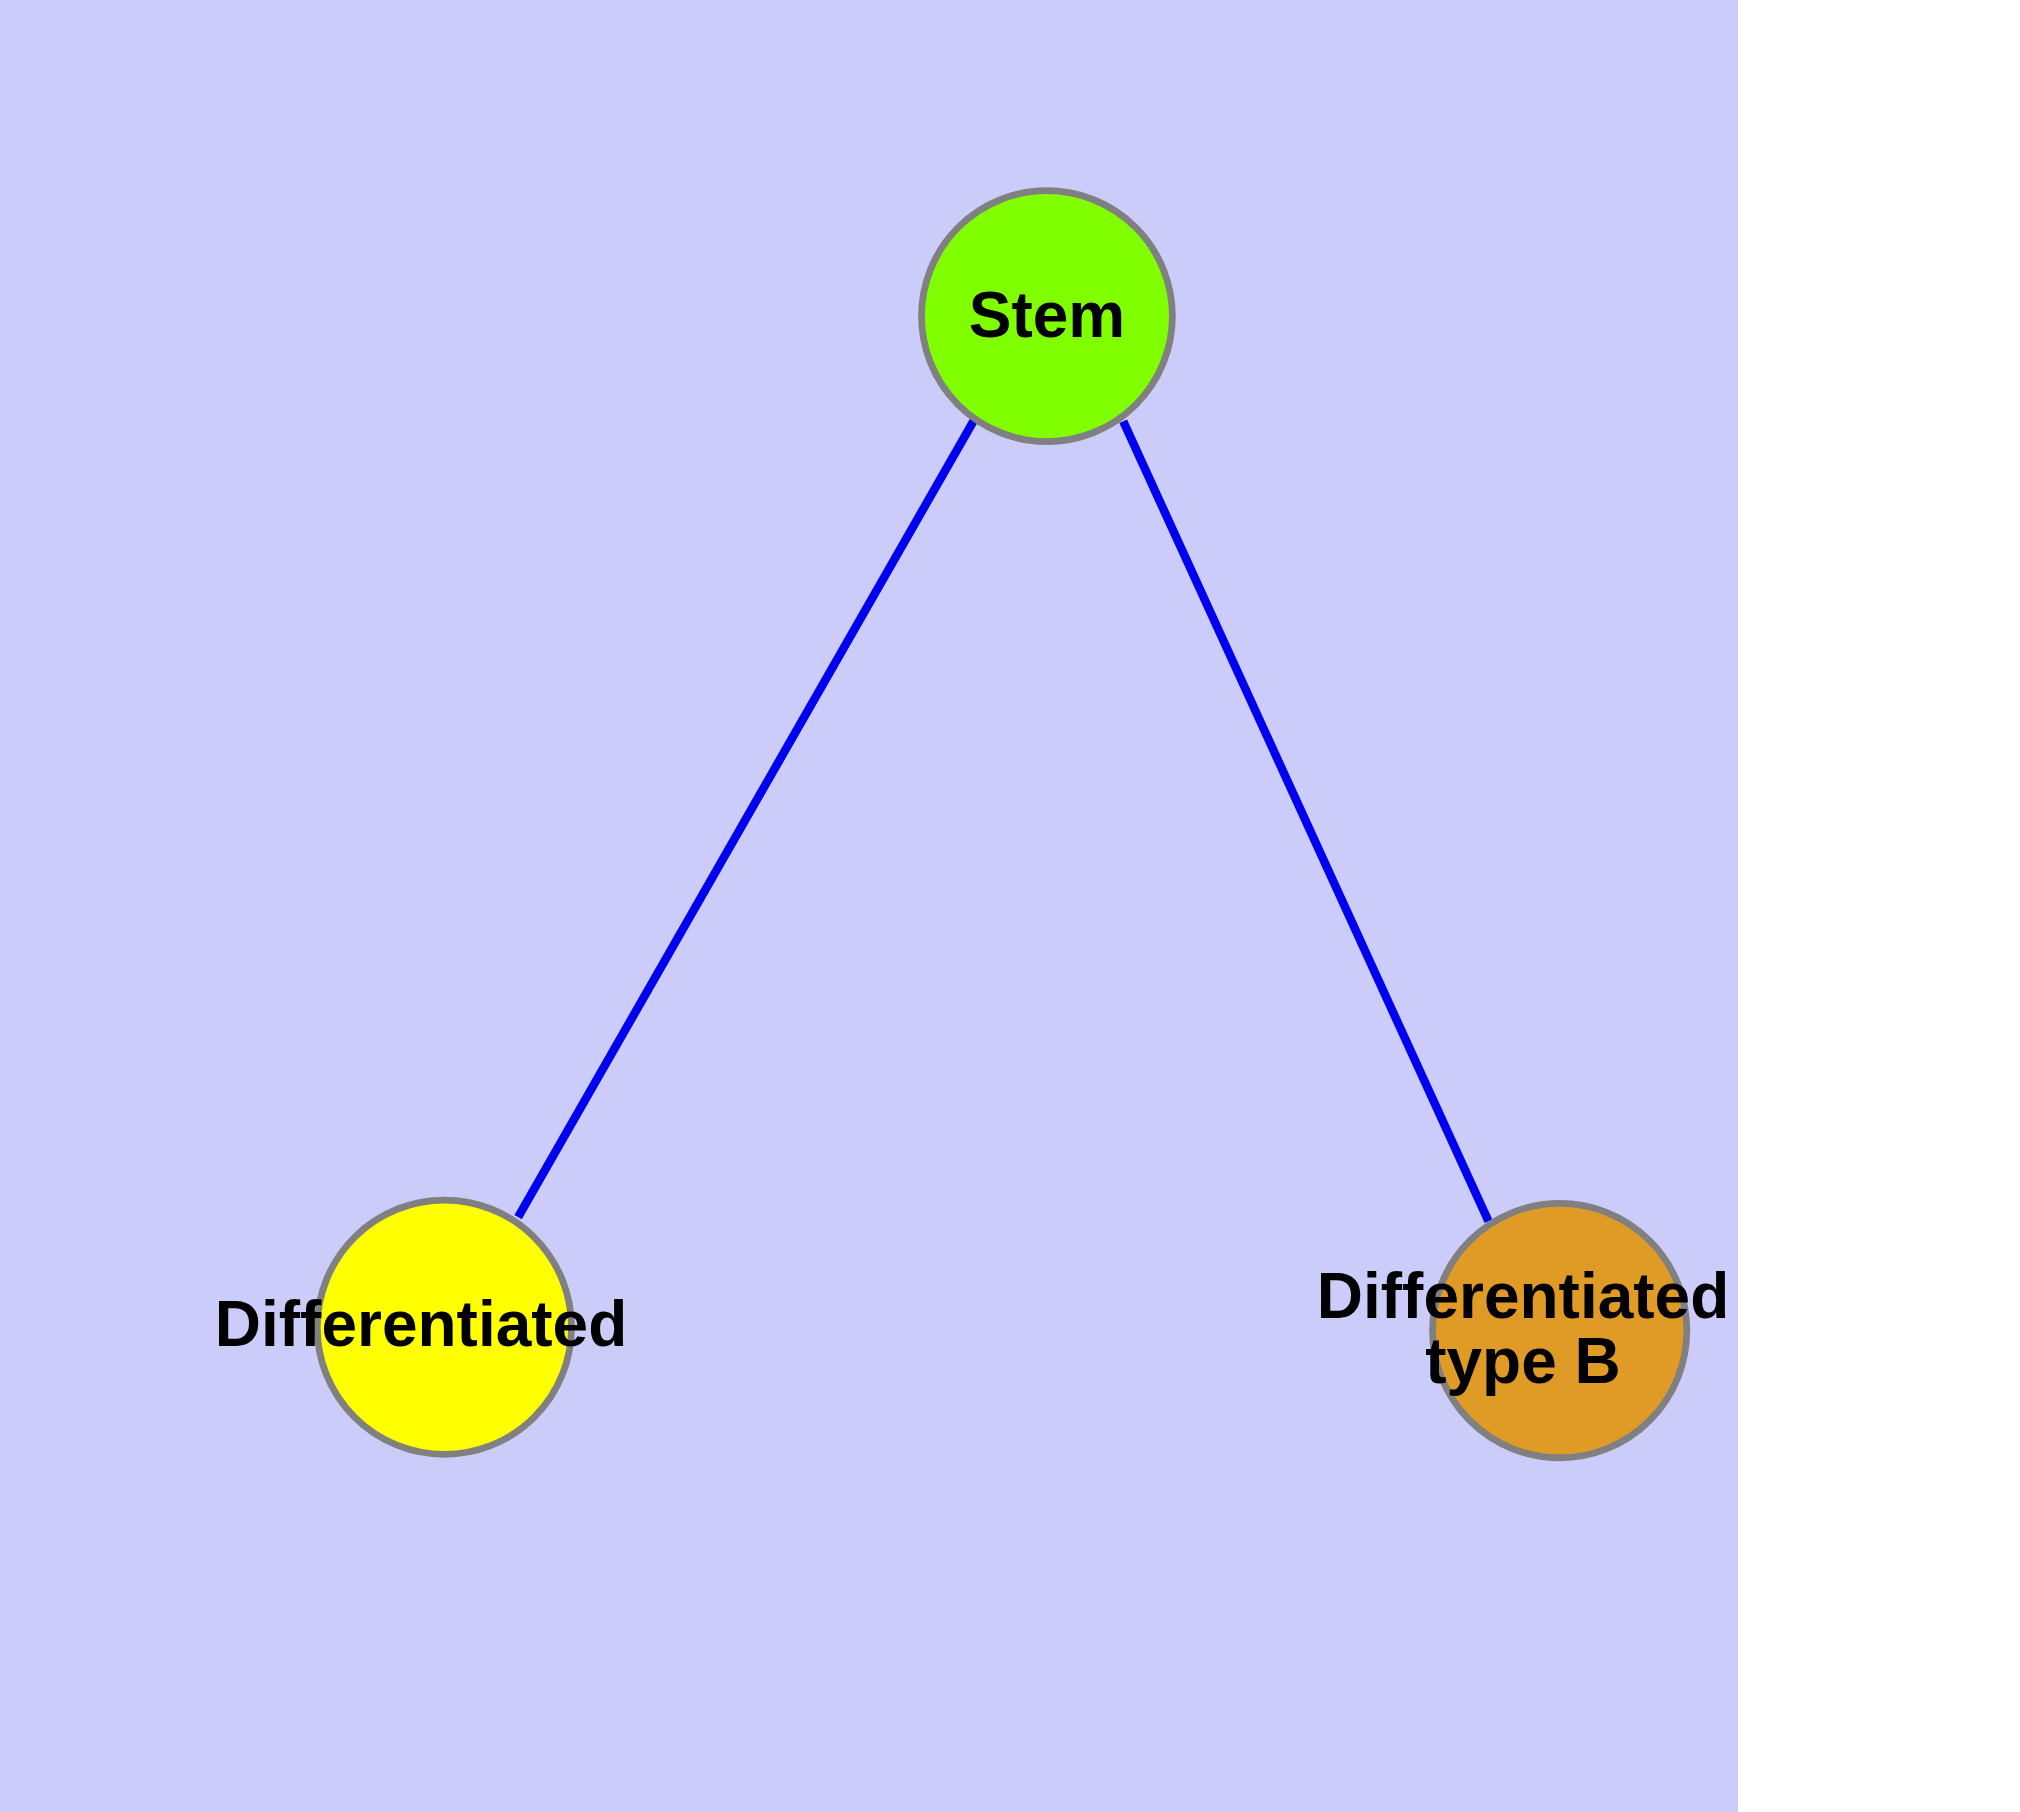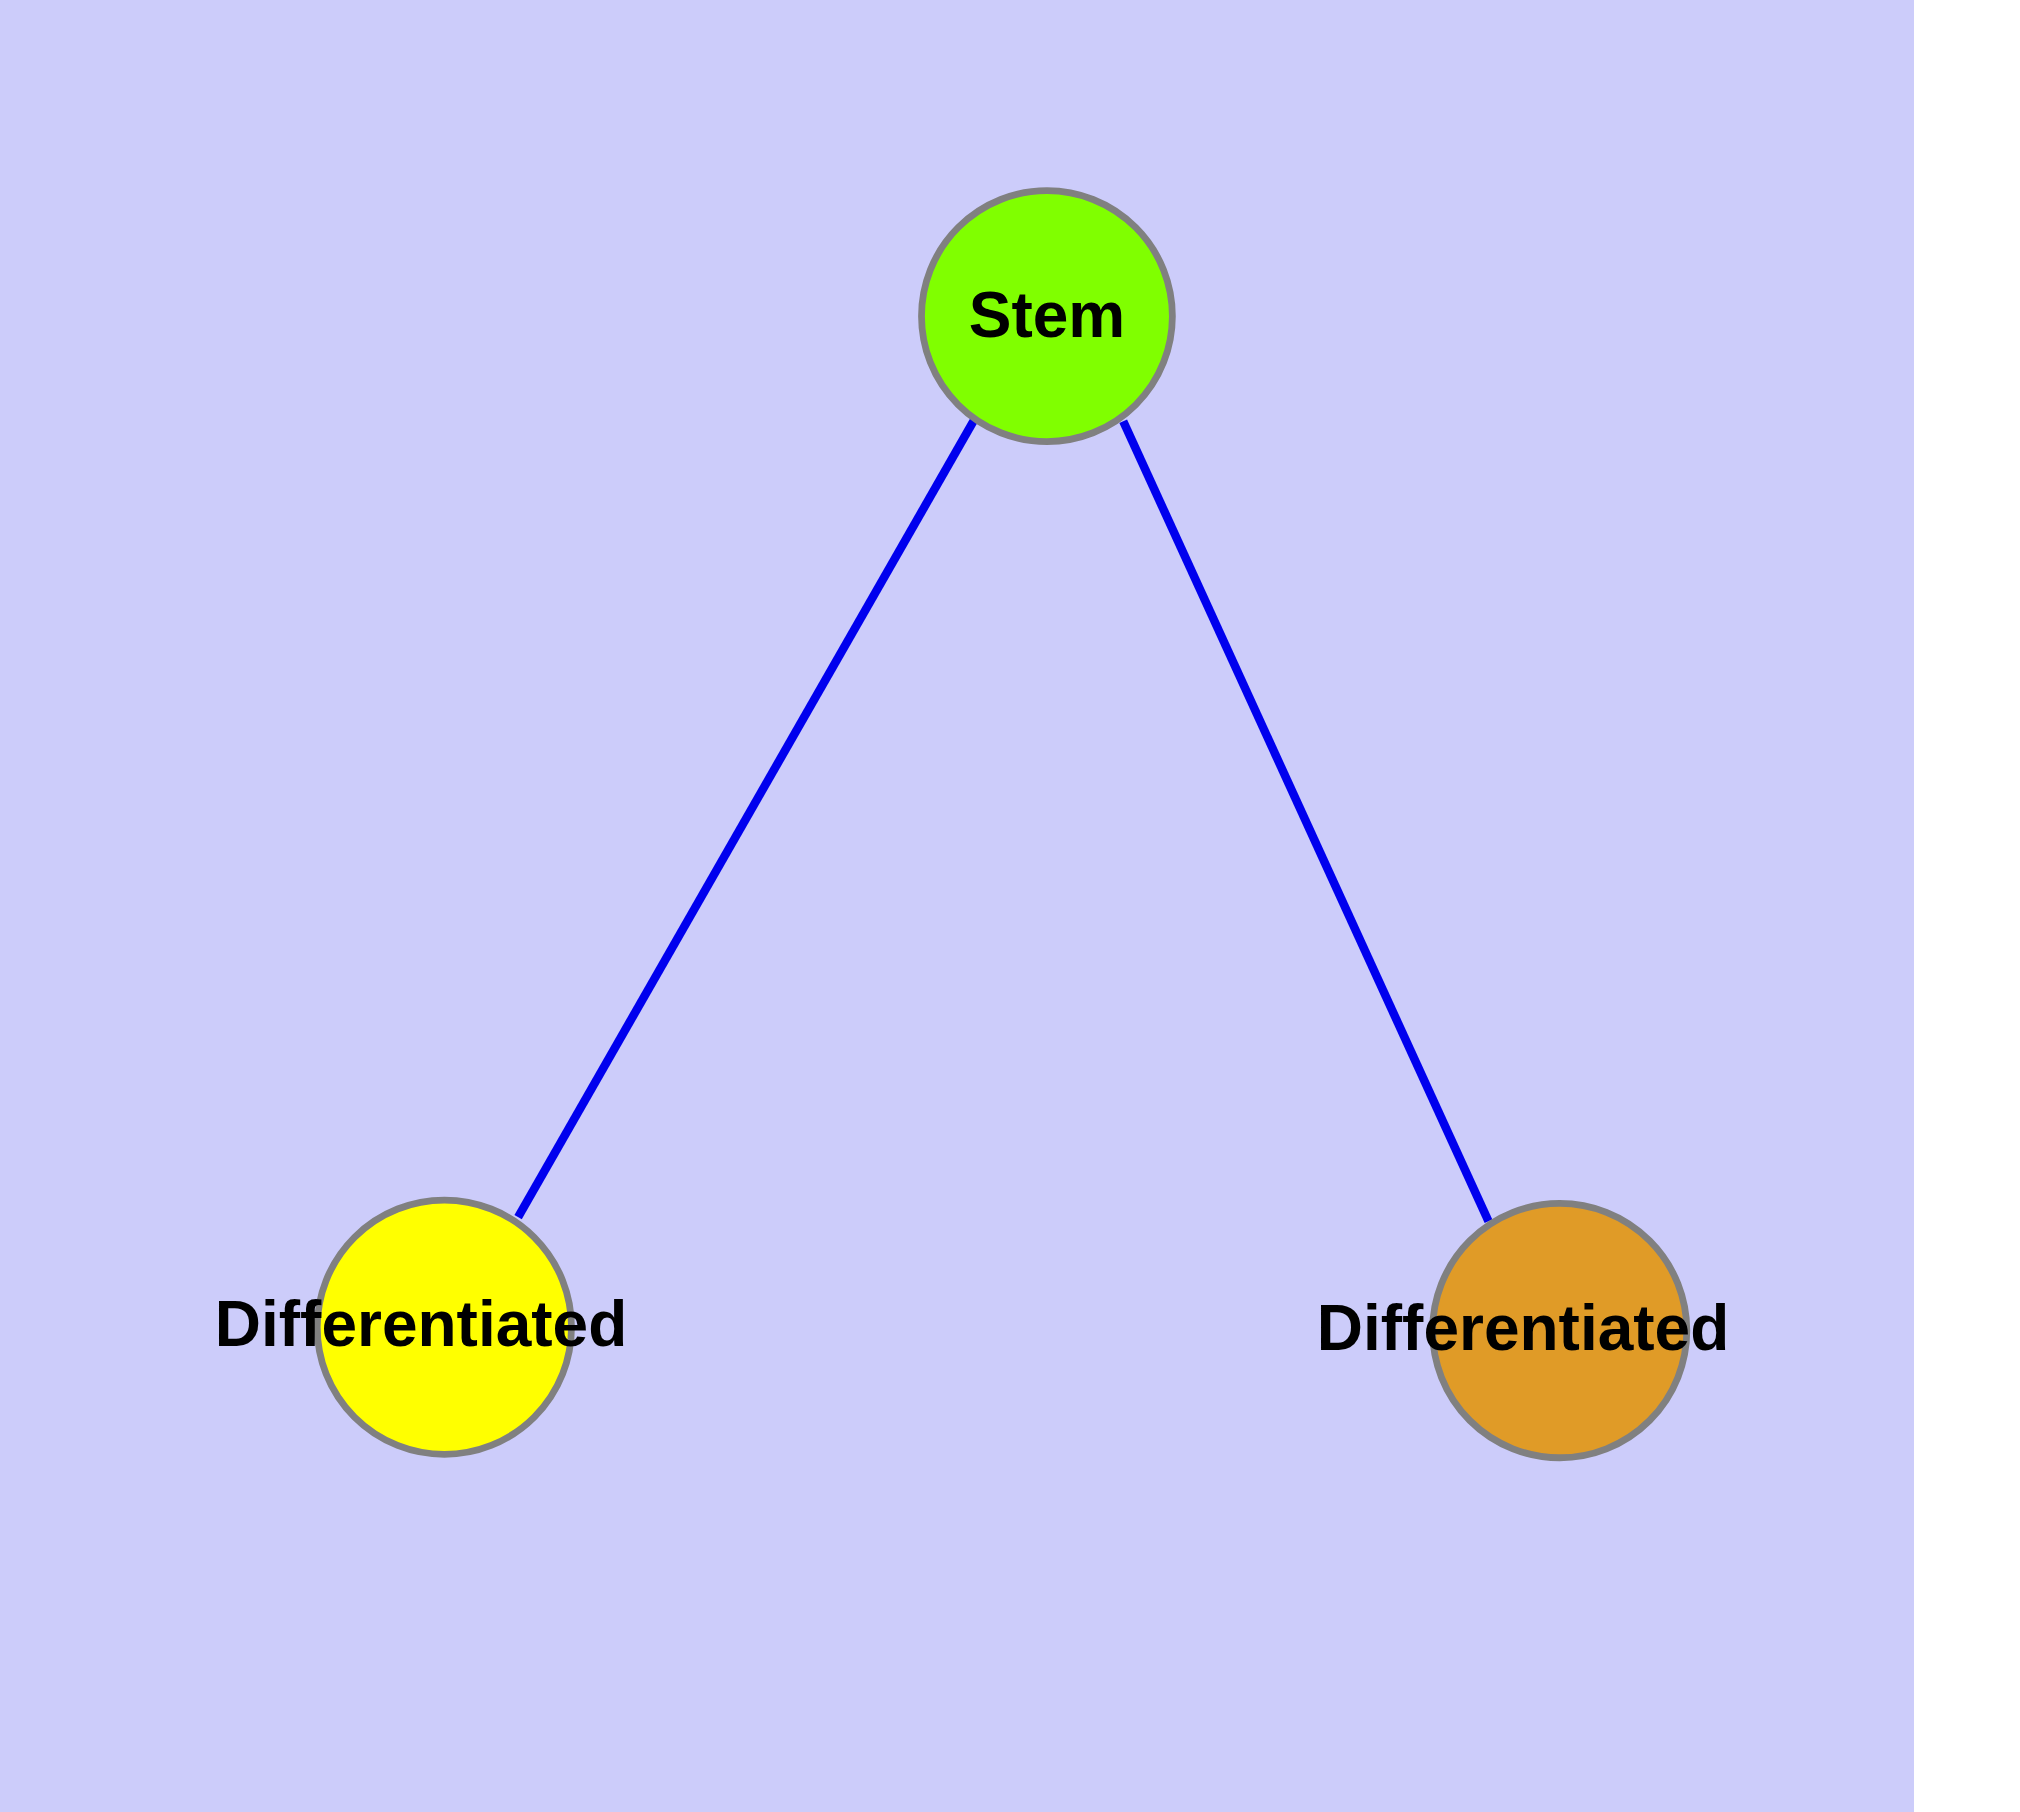--- a/index.html
+++ b/index.html
@@ -2,24 +2,25 @@
 <html style="font-size:13.6px"><head>
 <meta charset="utf-8">
 <style>
   html, body {
     margin: 0;
     padding: 0;
     background: #ffffff;
   }
   #canvas {
     position: relative;
-    width: 1914px;
+    width: 1725px;
     height: 1812px;
     overflow: hidden;
     font-family: "Liberation Sans", sans-serif;
+    padding-left: 13px;
   }
   #canvas-bg {
     position: absolute;
     left: 0; top: 0;
     width: 100%; height: 100%;
   }
   .graph-svg {
     position: absolute;
     left: 0; top: 0;
     width: 2021px;
@@ -79,16 +80,17 @@
   <div class="node-label" id="label-stem" style="color: rgb(0, 0, 0);">
     <span class="lbl-line">Stem</span>
   </div>
 
   <div class="node-label" id="label-diff-a" style="color: rgb(0, 0, 0);">
     <span class="lbl-line">Differentiated</span>
   </div>
 
   <div class="node-label" id="label-diff-b" style="color: rgb(0, 0, 0);">
     <span class="lbl-line">Differentiated</span>
+    <span class="lbl-line">type B</span>
   </div>
 
 </div>
 
 
 </body></html>

